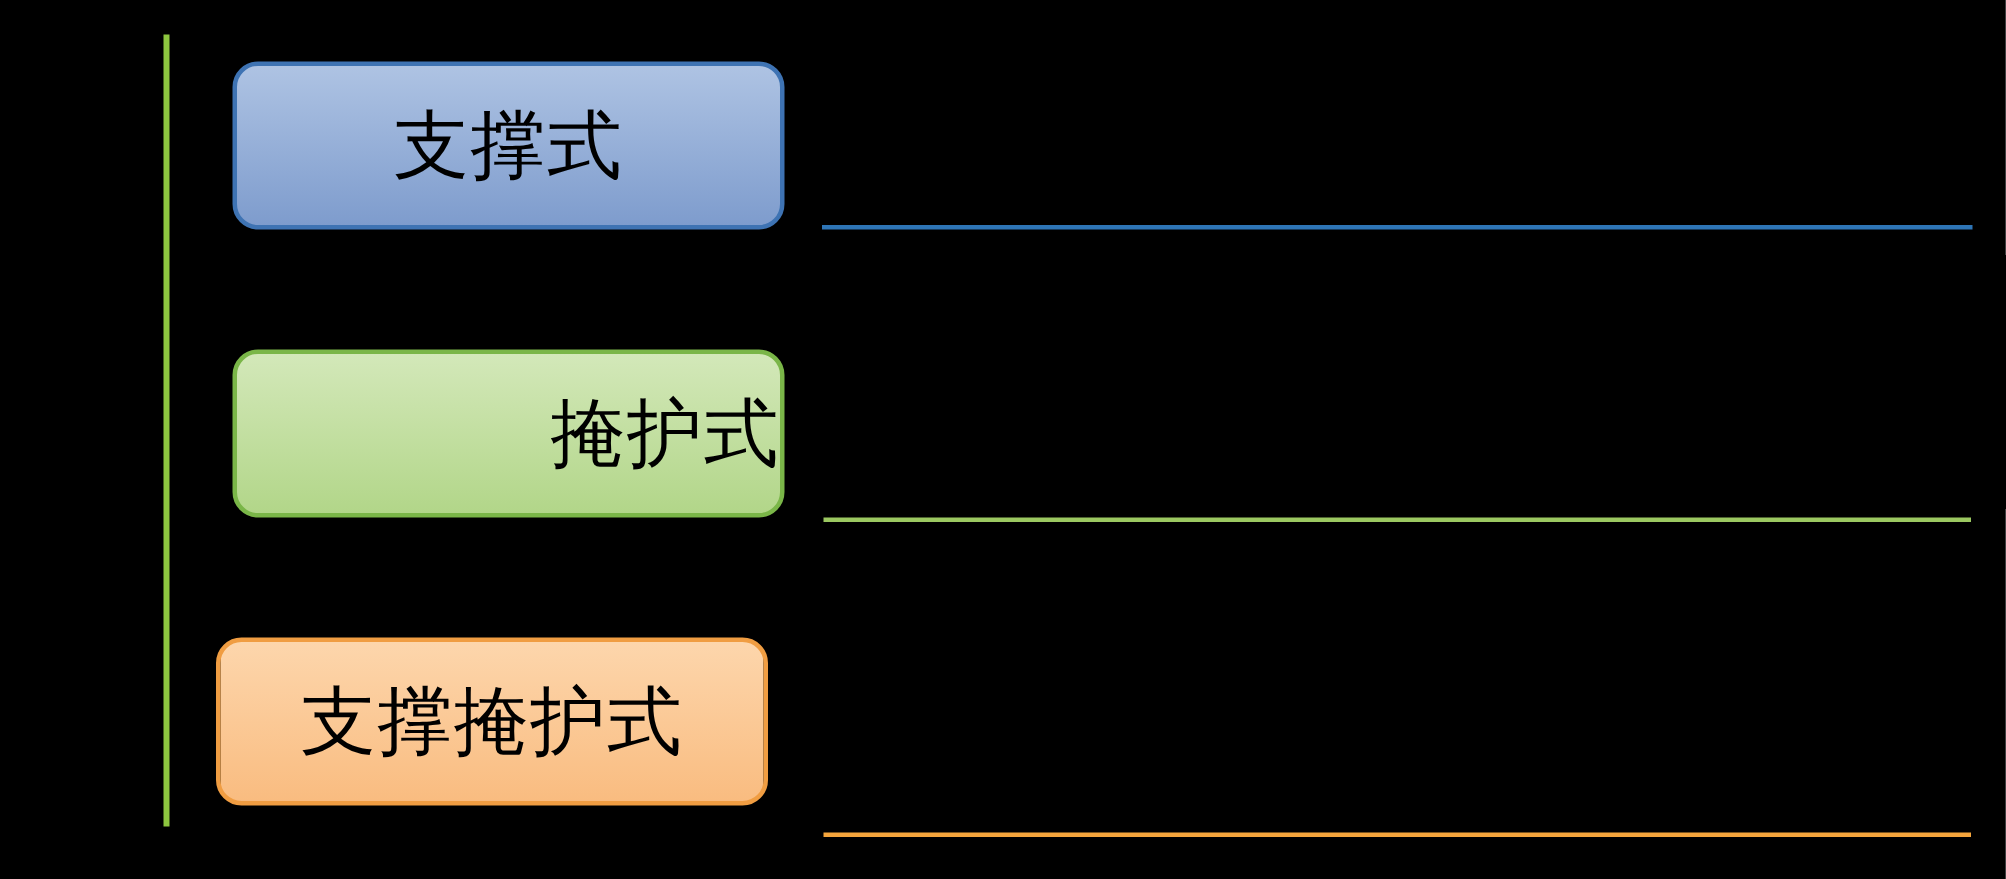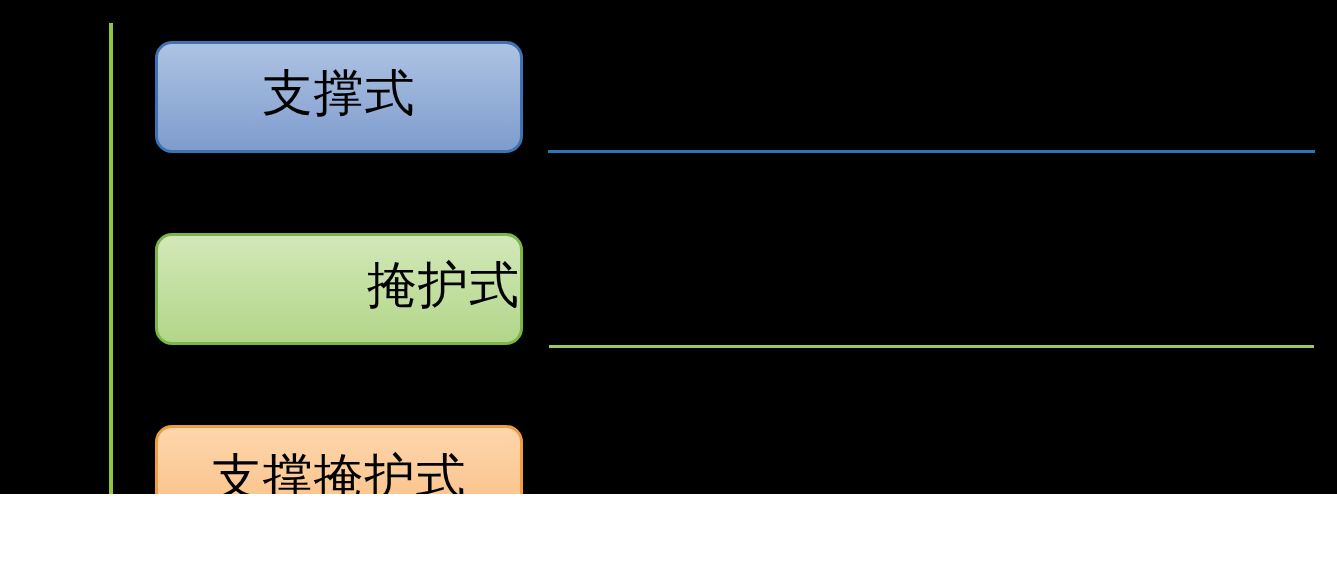--- a/index.html
+++ b/index.html
@@ -5,24 +5,23 @@
   html, body {
     margin: 0;
     padding: 0;
   }
   body {
     font-family: "DejaVu Sans", "Liberation Sans", sans-serif;
   }
   .canvas {
     position: relative;
     width: 1337px;
-    height: 494px;
+    height: 586px;
     overflow: hidden;
     background: #000;
-    font-family: Liberation Mono, monospace;
   }
   .spine {
     position: absolute;
     left: 109px;
     top: 23px;
     width: 4px;
     height: 528px;
     background: #8dc63f;
   }
   .item { position: absolute; left: 0; top: 0; }
@@ -46,21 +45,21 @@
   }
   .item-line {
     position: absolute;
     height: 3px;
   }
   
   .item-0 .node-box  { left: 155px; top: 41px; }
   .item-0 .item-line { left: 548px; top: 150px; width: 767px; }
   .item-1 .node-box  { left: 155px; top: 233px; justify-content: flex-end; }
   .item-1 .item-line { left: 549px; top: 345px; width: 765px; }
-  .item-2 .node-box  { left: 155px; top: 425px; justify-content: center; }
+  .item-2 .node-box  { left: 144px; top: 425px; justify-content: center; }
   .item-2 .item-line { left: 549px; top: 555px; width: 765px; }
 </style>
 </head>
 <body>
 
 <div class="canvas" style="background: rgb(0, 0, 0);">
 
   <div class="spine" style="background: rgb(141, 198, 63);"></div>
 
   <div class="item item-0">

